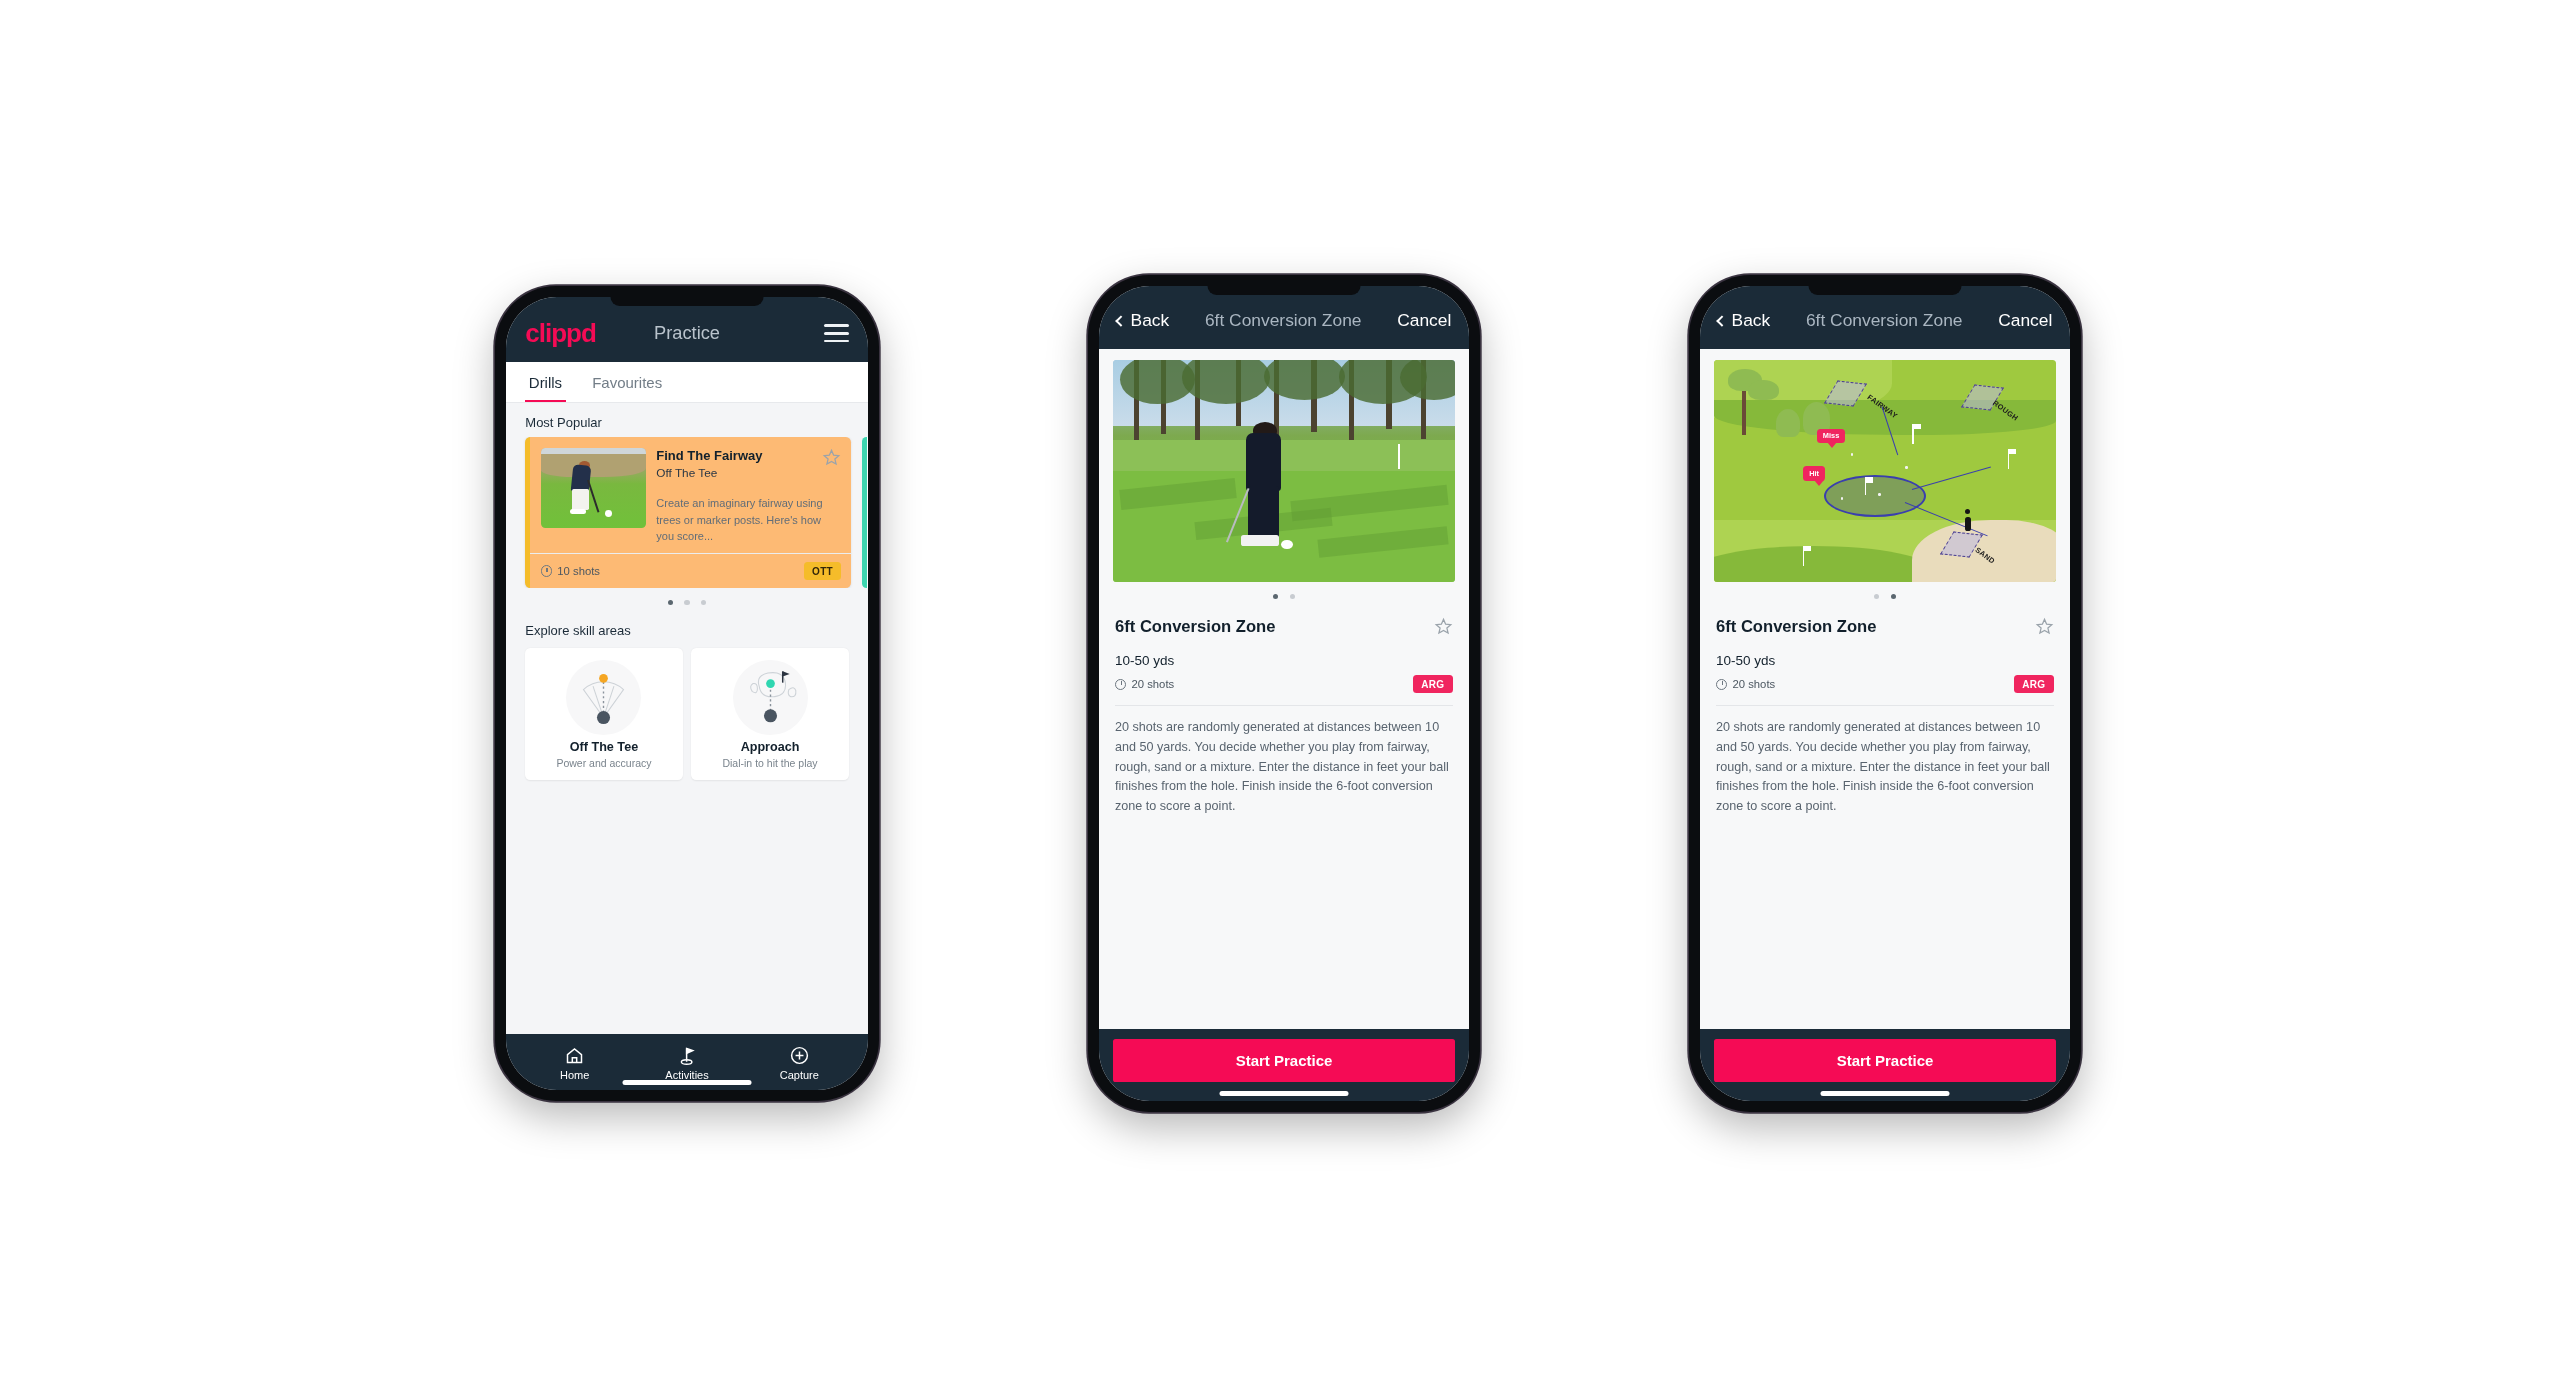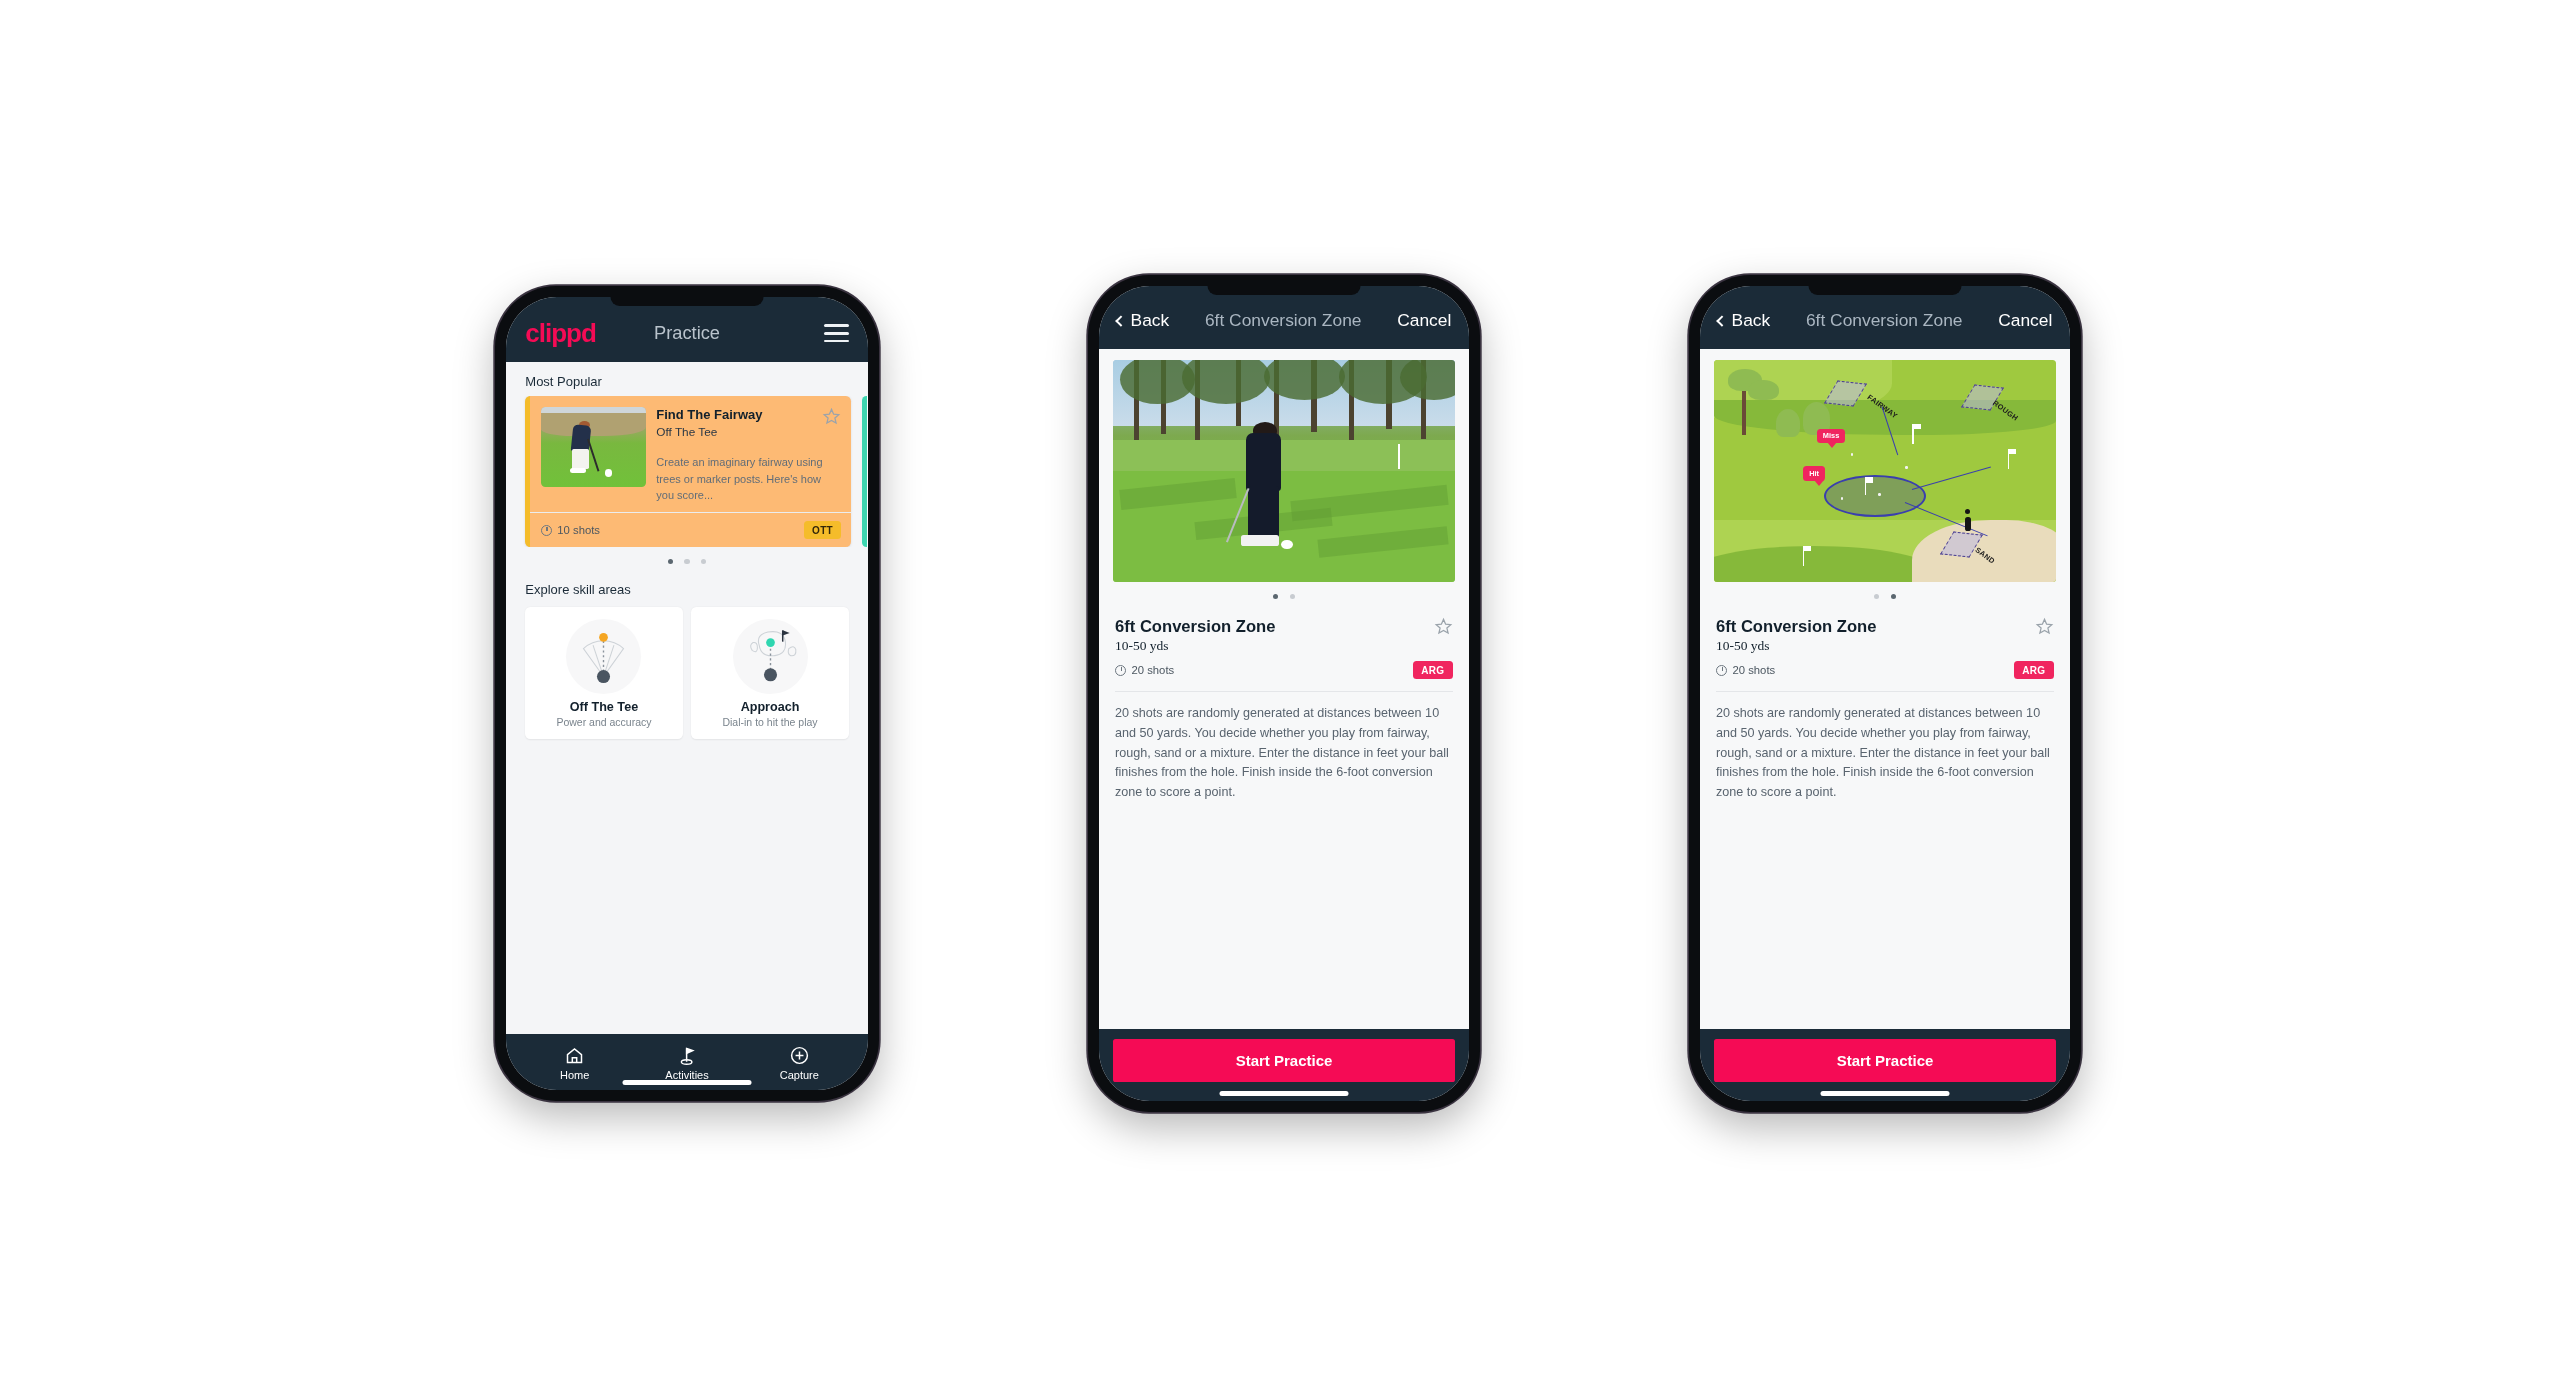--- a/index.html
+++ b/index.html
@@ -267,21 +267,21 @@
   .ill-arrow { position:absolute; height:0; border-top:1.6px solid #3a3fae; transform-origin:left center; }
   .ill-flag { position:absolute; width:1.4px; background:#fff; }
   .ill-flag::before { content:""; position:absolute; top:0; left:1.3px; width:7px; height:5.2px; background:#fff; }
   .ill-golfer-b { position:absolute; width:6.1px; height:14px; background:#151515; border-radius:2.6px; }
   .ill-golfer-h { position:absolute; width:5.2px; height:5.2px; border-radius:50%; background:#151515; }
   .ill-dot { position:absolute; width:2.6px; height:2.6px; border-radius:50%; background:#f3f3f3; }
 
   .detail-card { background: #f7f8f9; padding: 12.2px 1.7px 0 1.7px; }
   .dc-head { display: flex; align-items: flex-start; justify-content: space-between; gap: 8.7px; }
   .dc-title { font-size: 16.6px; font-weight: 700; color: #12202c; }
-  .dc-yds { font-size: 13.5px; color: #12202c; margin-top: 1px; font-family: Liberation Serif, serif; }
+  .dc-yds { font-size: 13.5px; color: #12202c; margin-top: 16px; }
   .dc-row { display: flex; align-items: center; justify-content: space-between; margin-top: 7.8px; }
   .pill-arg { font-size: 10px; font-weight: 700; color: #fff; background: #f0255f; padding: 3.5px 8.7px; border-radius: 3.5px; letter-spacing: 0.3px; }
   .divider { height: 0.9px; background: #e4e6e9; margin: 11.3px 0 0 0; }
   .dc-desc { font-size: 12.6px; color: #59646f; line-height: 1.58; padding-top: 12.2px; }
 
   .cta-wrap { background: #1b2b38; padding: 9.6px 14px 19px 14px; flex: 0 0 auto; position: relative; }
   .cta {
     width: 100%; background: #f50b55; color: #ffffff;
     font-size: 15px; font-weight: 700; text-align: center;
     padding: 13px 0; border-radius: 2.6px; border: none;
@@ -300,20 +300,24 @@
       <div class="topbar">
         <div class="logo">clippd</div>
         <div class="topbar-title">Practice</div>
         <div class="hamburger">
             <span></span>
             <span></span>
             <span></span>
           </div>
       </div>
 
+      <div class="tabs">
+        <div class="tab active">Drills</div>
+        <div class="tab">Favourites</div>
+      </div>
 
       <div class="body">
         <div class="section-label">Most Popular</div>
 
         <div class="carousel">
           <div class="drill-card">
             <div class="inner">
               <div class="thumb">
                 <div class="sky"></div>
                   <div class="dune"></div>

